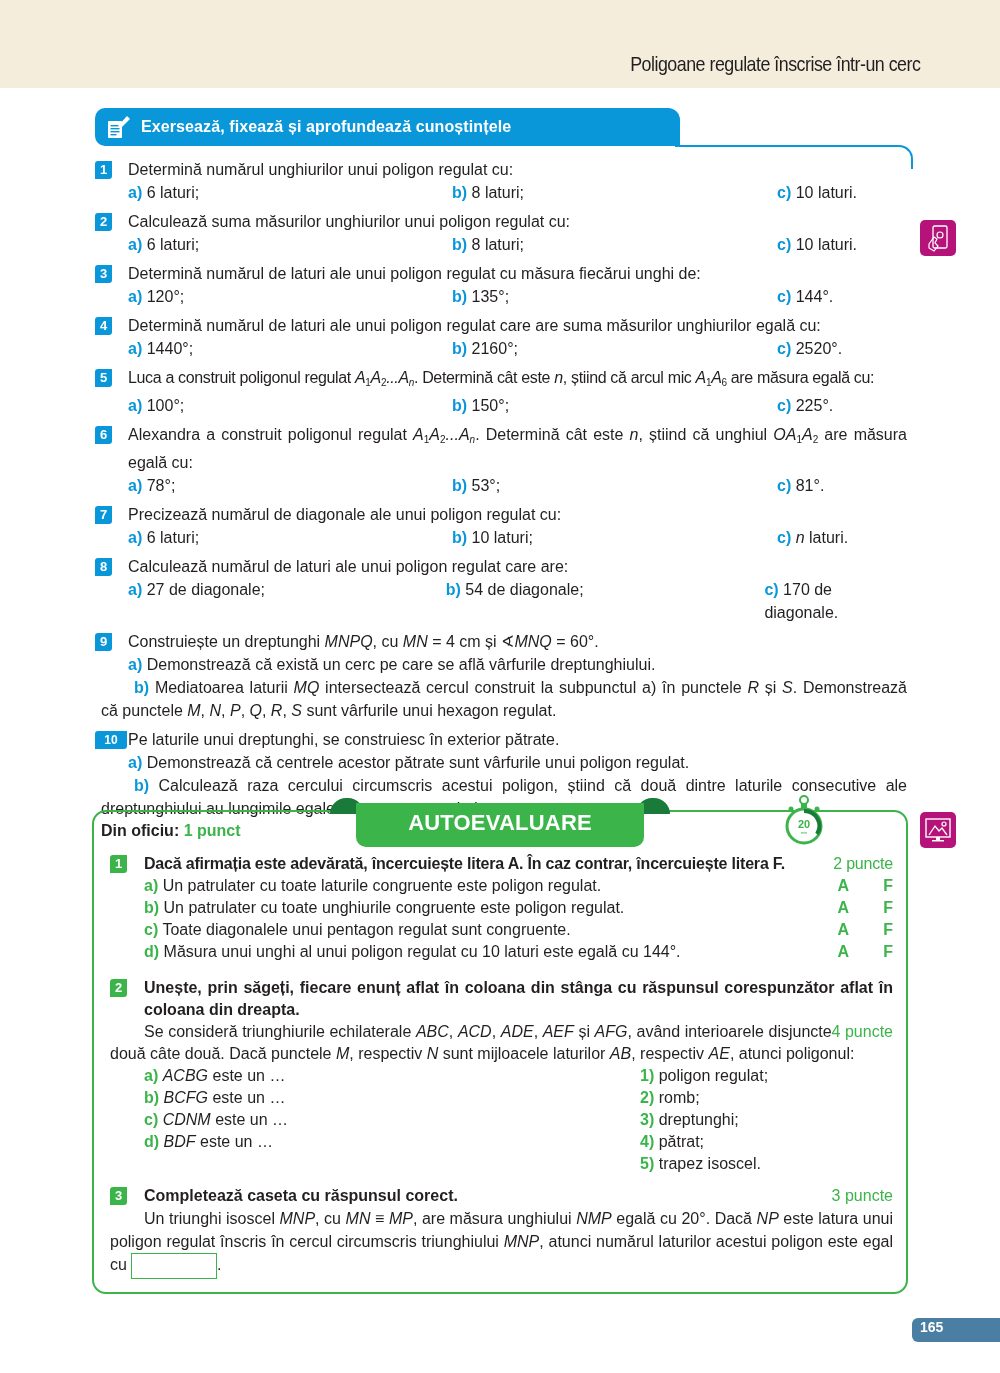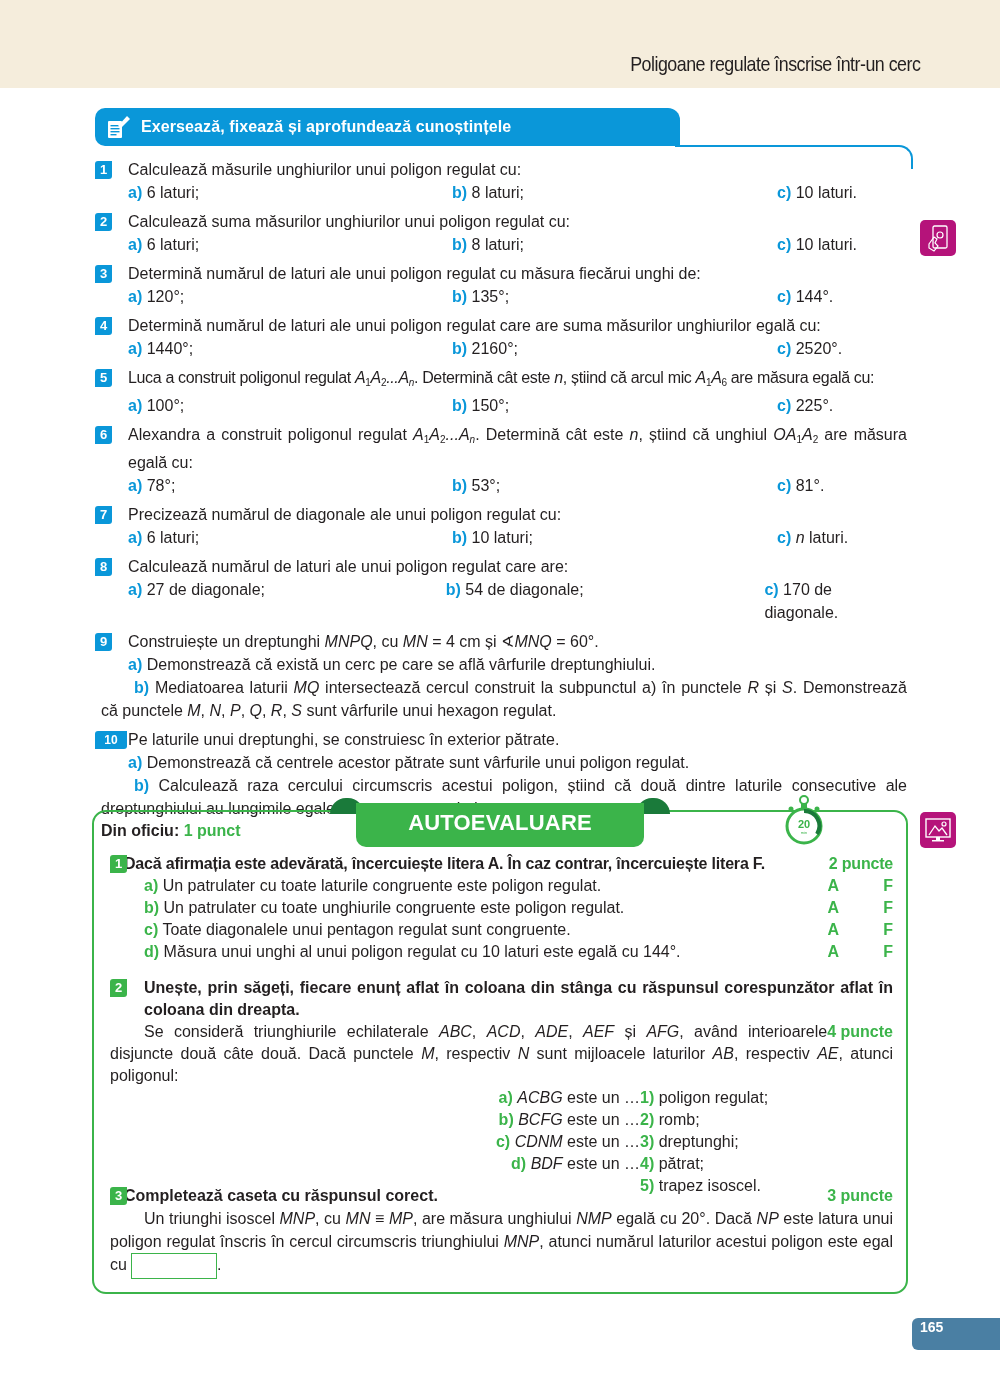--- a/index.html
+++ b/index.html
@@ -37,32 +37,32 @@
   .auto-ribbon-l { position: absolute; left: 330px; top: 798px; width: 34px; height: 16px; background: #1a7a3a; border-radius: 16px 16px 0 0; }
   .auto-ribbon-r { position: absolute; left: 636px; top: 798px; width: 34px; height: 16px; background: #1a7a3a; border-radius: 16px 16px 0 0; }
   .auto-banner { position: absolute; left: 356px; top: 803px; width: 288px; height: 44px; background: #3bb44a; border-radius: 0 0 10px 10px; color: #fff; font-size: 22px; font-weight: bold; text-align: center; line-height: 40px; letter-spacing: 0.2px; }
   .stopwatch { position: absolute; left: 784px; top: 794px; width: 40px; height: 52px; }
 
   .oficiu { position: absolute; left: 101px; top: 822px; font-weight: bold; font-size: 16px; }
   .oficiu .pts { color: #3bb44a; }
 
   .q { position: absolute; left: 110px; width: 783px; font-size: 16px; line-height: 22px; }
   .q .qnum { position: absolute; left: 0; top: 2px; width: 17px; height: 18px; background: #3bb44a; color: #fff; font-weight: bold; font-size: 13px; text-align: center; line-height: 18px; border-radius: 3px 0 3px 0; }
-  .q .qhead { padding-left: 14px; font-weight: bold; text-align: justify; }
-  .q .qpts { color: #3bb44a; font-weight: bold; float: right; }
+  .q .qhead { padding-left: 34px; font-weight: bold; text-align: justify; }
+  .q .qpts { color: #3bb44a; font-weight: normal; float: right; }
   .glbl { color: #3bb44a; font-weight: bold; }
-  .tf-row { display: flex; padding-left: 34px; gap: 10px; }
+  .tf-row { display: flex; padding-left: 34px; }
   .tf-row .tf-text { flex: 1; }
   .tf-row .tf-a, .tf-row .tf-f { color: #3bb44a; font-weight: bold; width: 44px; text-align: right; }
   .q .para { text-indent: 34px; text-align: justify; }
   .match { display: flex; padding-left: 34px; }
-  .match .left { width: 496px; text-align: right; }
+  .match .left { width: 496px; }
   .answer-box { display: inline-block; width: 86px; height: 26px; border: 1.5px solid #3bb44a; vertical-align: middle; margin-left: 4px; }
 
-  .page-num { position: absolute; left: 912px; top: 1318px; width: 88px; height: 32px; background: #4a7fa3; border-radius: 6px 0 0 6px; color: #fff; font-weight: bold; font-size: 14px; line-height: 19px; padding-left: 8px; }
+  .page-num { position: absolute; left: 912px; top: 1318px; width: 88px; height: 24px; background: #4a7fa3; border-radius: 6px 0 0 6px; color: #fff; font-weight: bold; font-size: 14px; line-height: 19px; padding-left: 8px; }
 </style>
 </head>
 <body>
 
 <div class="topband">
   <div class="chapter">Poligoane regulate înscrise într-un cerc</div>
 </div>
 
 <div class="section-header">
   <svg class="hdr-icon" viewBox="0 0 26 26">
@@ -91,21 +91,21 @@
     <circle cx="24" cy="12" r="2" fill="none" stroke="#fff" stroke-width="1.2"></circle>
     <rect x="16" y="25" width="4" height="3" fill="#fff"></rect>
     <rect x="12" y="28" width="12" height="1.5" fill="#fff"></rect>
   </svg>
 </div>
 
 <div class="ex-list">
 
   <div class="ex">
     <span class="num">1</span>
-    <div class="stmt">Calculează măsurile unghiurilor unui poligon regulat cu:</div>
+    <div class="stmt">Determină numărul unghiurilor unui poligon regulat cu:</div>
     <div class="opts">
       <span class="opt"><span class="lbl">a)</span> <span>6 laturi;</span></span>
       <span class="opt"><span class="lbl">b)</span> <span>8 laturi;</span></span>
       <span class="opt"><span class="lbl">c)</span> <span>10 laturi.</span></span>
     </div>
   </div>
 
   <div class="ex">
     <span class="num">2</span>
     <div class="stmt">Calculează suma măsurilor unghiurilor unui poligon regulat cu:</div>

